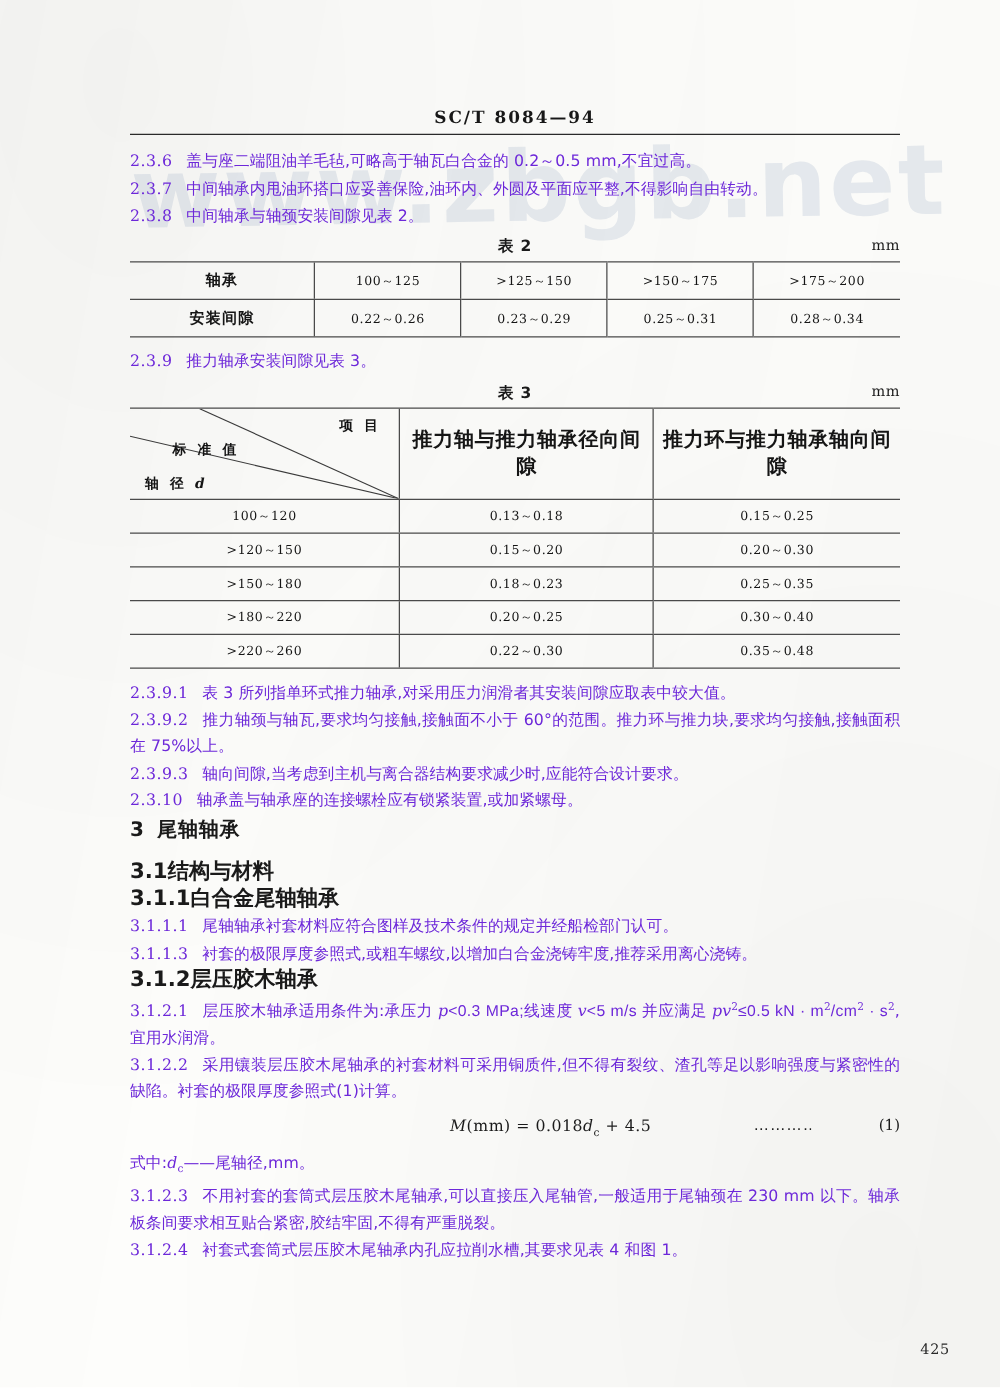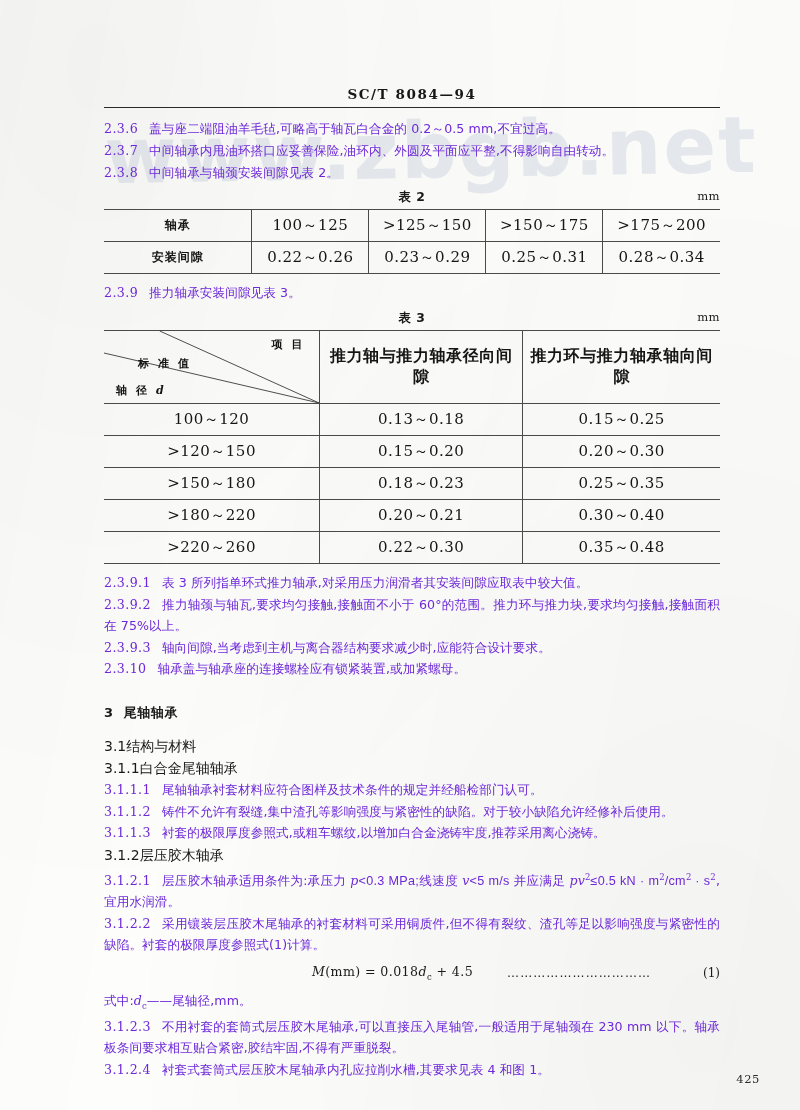--- a/index.html
+++ b/index.html
@@ -94,31 +94,32 @@
   }
   .ital {
     font-family: "DejaVu Serif", "Liberation Serif", serif;
     font-style: italic;
   }
   sup, sub {
     font-size: 8.5px;
     font-family: "DejaVu Serif", "Liberation Serif", serif;
   }
   .sec-head {
-    font-size: 13px;
+    font-size: 16px;
     font-weight: 700;
     line-height: 20px;
-    margin: 23px 0 13px 0;
+    margin: 3px 0 13px 0;
     letter-spacing: 0.6px;
   }
   .sec-head .gap { display: inline-block; width: 10px; }
   .sub-head {
-    font-size: 14px;
+    font-size: 17px;
     line-height: 20.8px;
     margin: 0 0 1px 0;
+    font-weight: bold;
   }
 
   
   .tbl-block { margin: 6px 0 9px 0; }
   .tbl-cap {
     text-align: center;
     font-size: 12.4px;
     font-weight: 700;
     letter-spacing: 0.6px;
     margin-bottom: 3px;
@@ -155,21 +156,21 @@
     border-right: none;
   }
   table.outer-heavy th:not(:first-child),
   table.outer-heavy td:not(:first-child) {
     border-left: 0.9px solid #4a4a4a;
   }
   .cjk-cell { font-weight: 700; letter-spacing: 1px; font-size: 12px; }
   .num-cell {
     font-family: "DejaVu Serif", "Liberation Serif", serif;
     letter-spacing: 0.5px;
-    font-size: 15px;
+    font-size: 10px;
   }
 
   
   .t3-corner {
     position: relative;
     height: 72px;
     padding: 0 !important;
     overflow: hidden;
   }
   .t3-corner svg {
@@ -191,23 +192,24 @@
   .t3-lab-dia .ital { letter-spacing: 0; }
   .t3-head-cjk {
     font-size: 16px;
     font-weight: 700;
     letter-spacing: 0.6px;
   }
 
   
   .formula-row {
     display: flex;
-    align-items: center;
+    align-items: flex-start;
     margin: 9px 0 9px 0;
     font-size: 12.6px;
+    gap: 48px;
   }
   .formula-spacer { width: 208px; flex: none; }
   .formula-body {
     font-family: "DejaVu Serif", "Liberation Serif", serif;
     letter-spacing: 0.4px;
     white-space: nowrap;
   }
   .formula-lead {
     flex: 1;
     margin: 0 6px 0 34px;
@@ -317,21 +319,21 @@
             <td class="num-cell">0.15～0.20</td>
             <td class="num-cell">0.20～0.30</td>
           </tr>
           <tr>
             <td class="num-cell">&gt;150～180</td>
             <td class="num-cell">0.18～0.23</td>
             <td class="num-cell">0.25～0.35</td>
           </tr>
           <tr>
             <td class="num-cell">&gt;180～220</td>
-            <td class="num-cell">0.20～0.21</td>
+            <td class="num-cell">0.20～0.25</td>
             <td class="num-cell">0.30～0.40</td>
           </tr>
           <tr>
             <td class="num-cell">&gt;220～260</td>
             <td class="num-cell">0.22～0.30</td>
             <td class="num-cell">0.35～0.48</td>
           </tr>
         </tbody>
       </table>
     </div>
@@ -354,23 +356,20 @@
     </div>
 
     <p class="sub-head">
       <span class="num">3.1</span><span class="gap"></span><span>结构与材料</span>
     </p>
     <p class="sub-head">
       <span class="num">3.1.1</span><span class="gap"></span><span>白合金尾轴轴承</span>
     </p>
     <p class="para">
       <span class="num">3.1.1.1</span><span class="gap"></span><span>尾轴轴承衬套材料应符合图样及技术条件的规定并经船检部门认可。</span>
-    </p>
-    <p class="para">
-      <span class="num">3.1.1.2</span><span class="gap"></span><span>铸件不允许有裂缝,集中渣孔等影响强度与紧密性的缺陷。对于较小缺陷允许经修补后使用。</span>
     </p>
     <p class="para">
       <span class="num">3.1.1.3</span><span class="gap"></span><span>衬套的极限厚度参照式,或粗车螺纹,以增加白合金浇铸牢度,推荐采用离心浇铸。</span>
     </p>
     <p class="sub-head">
       <span class="num">3.1.2</span><span class="gap"></span><span>层压胶木轴承</span>
     </p>
 
     <p class="para">
       <span class="num">3.1.2.1</span><span class="gap"></span><span>层压胶木轴承适用条件为:承压力 </span><span class="ital">p</span><span class="lat">&lt;0.3 MPa;线速度 </span><span class="ital">v</span><span class="lat">&lt;5 m/s 并应满足 </span><span class="ital">pv</span><sup>2</sup><span class="lat">≤0.5 kN · m</span><sup>2</sup><span class="lat">/cm</span><sup>2</sup><span class="lat"> · s</span><sup>2</sup><span>,宜用水润滑。</span>

